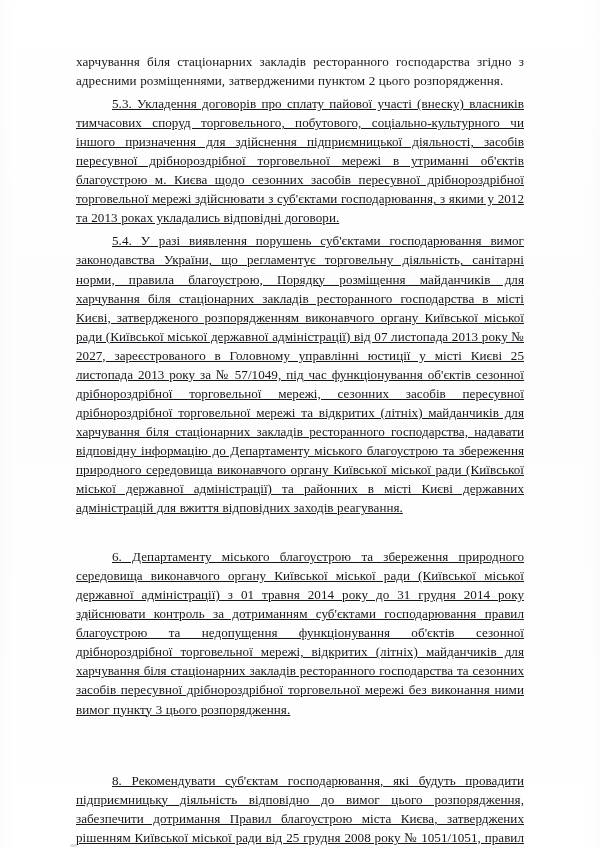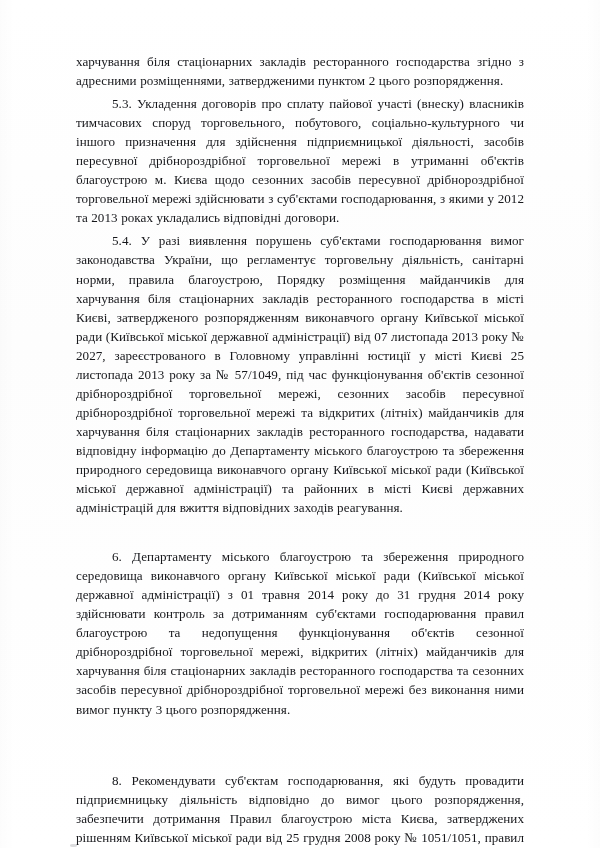--- a/index.html
+++ b/index.html
@@ -40,20 +40,21 @@
     line-height: 19.05px;
     letter-spacing: 0.04px;
     word-spacing: 0.2px;
     margin: 4px;
     color: #16171b;
     -webkit-font-smoothing: none;
   }
 
   .para.indent {
     text-indent: 36px;
+    text-decoration: underline;
   }
   .gap-lg { height: 22px; }
 
   
   .speck {
     position: absolute;
     background: #6f7177;
     border-radius: 40%;
     opacity: 0.75;
   }

